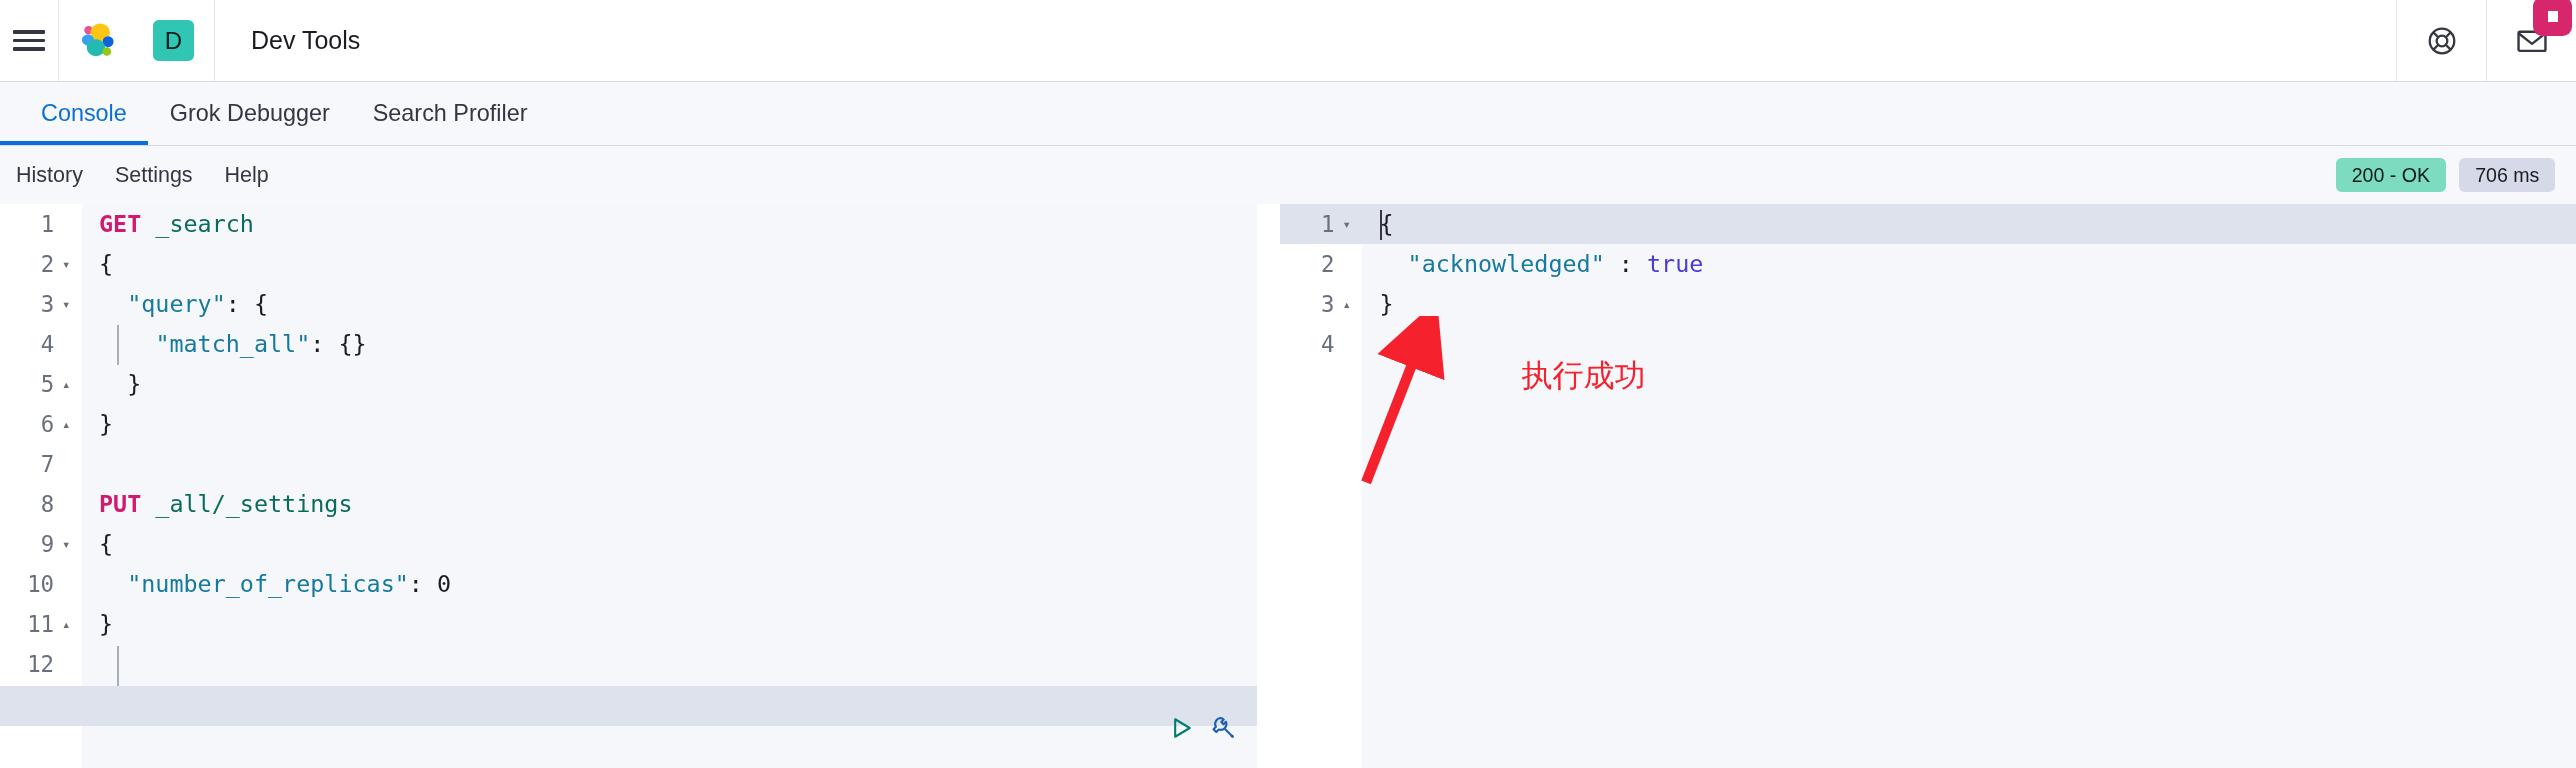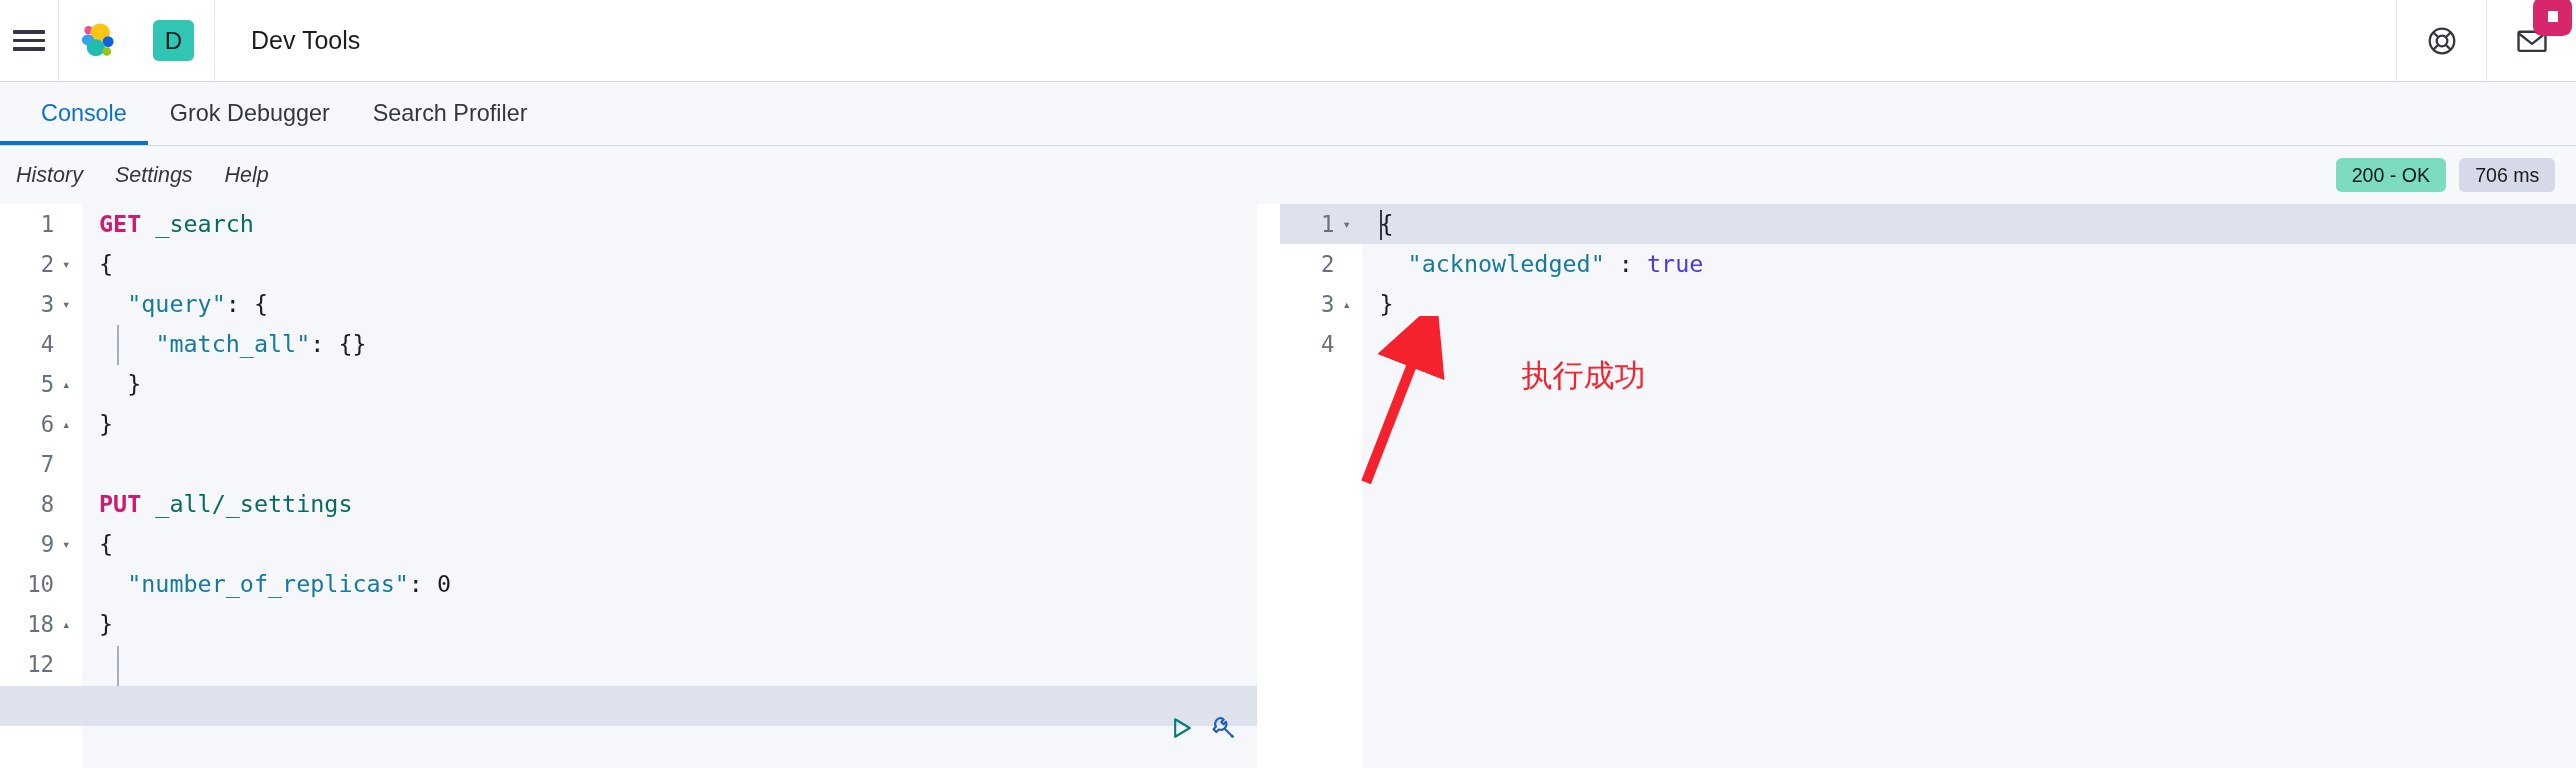--- a/index.html
+++ b/index.html
@@ -113,21 +113,20 @@
     align-items: center;
     padding: 0 20.6px 0 0;
     position: relative;
   }
   .tool-item {
     font-size: 21.5px;
     color: #343741;
     padding: 0 16px;
     cursor: pointer;
     white-space: nowrap;
-    font-style: italic;
   }
   .tool-right { margin-left: auto; display: flex; align-items: center; gap: 13px; }
   .status-pill {
     background: #7ddcc0;
     color: #0b1a1c;
     font-size: 19.6px;
     border-radius: 5.6px;
     padding: 5.6px 16px;
     white-space: nowrap;
   }
@@ -438,21 +437,21 @@
             <div class="ln">
               <span>10</span>
               <span class="fold"></span>
             </div>
             <div style="position: relative; flex: 1 1 0%; height: 100%;">
               <div class="code-text"><span class="p"> </span><span class="p"> </span><span class="k">"number_of_replicas"</span><span class="p">:</span><span class="p"> </span><span class="n">0</span></div>
             </div>
           </div>
           <div class="code-row">
             <div class="ln">
-              <span>18</span>
+              <span>11</span>
               <span class="fold">▴</span>
             </div>
             <div style="position: relative; flex: 1 1 0%; height: 100%;">
               <div class="code-text"><span class="p">}</span></div>
             </div>
           </div>
           <div class="code-row">
             <div class="ln">
               <span>12</span>
               <span class="fold"></span>

